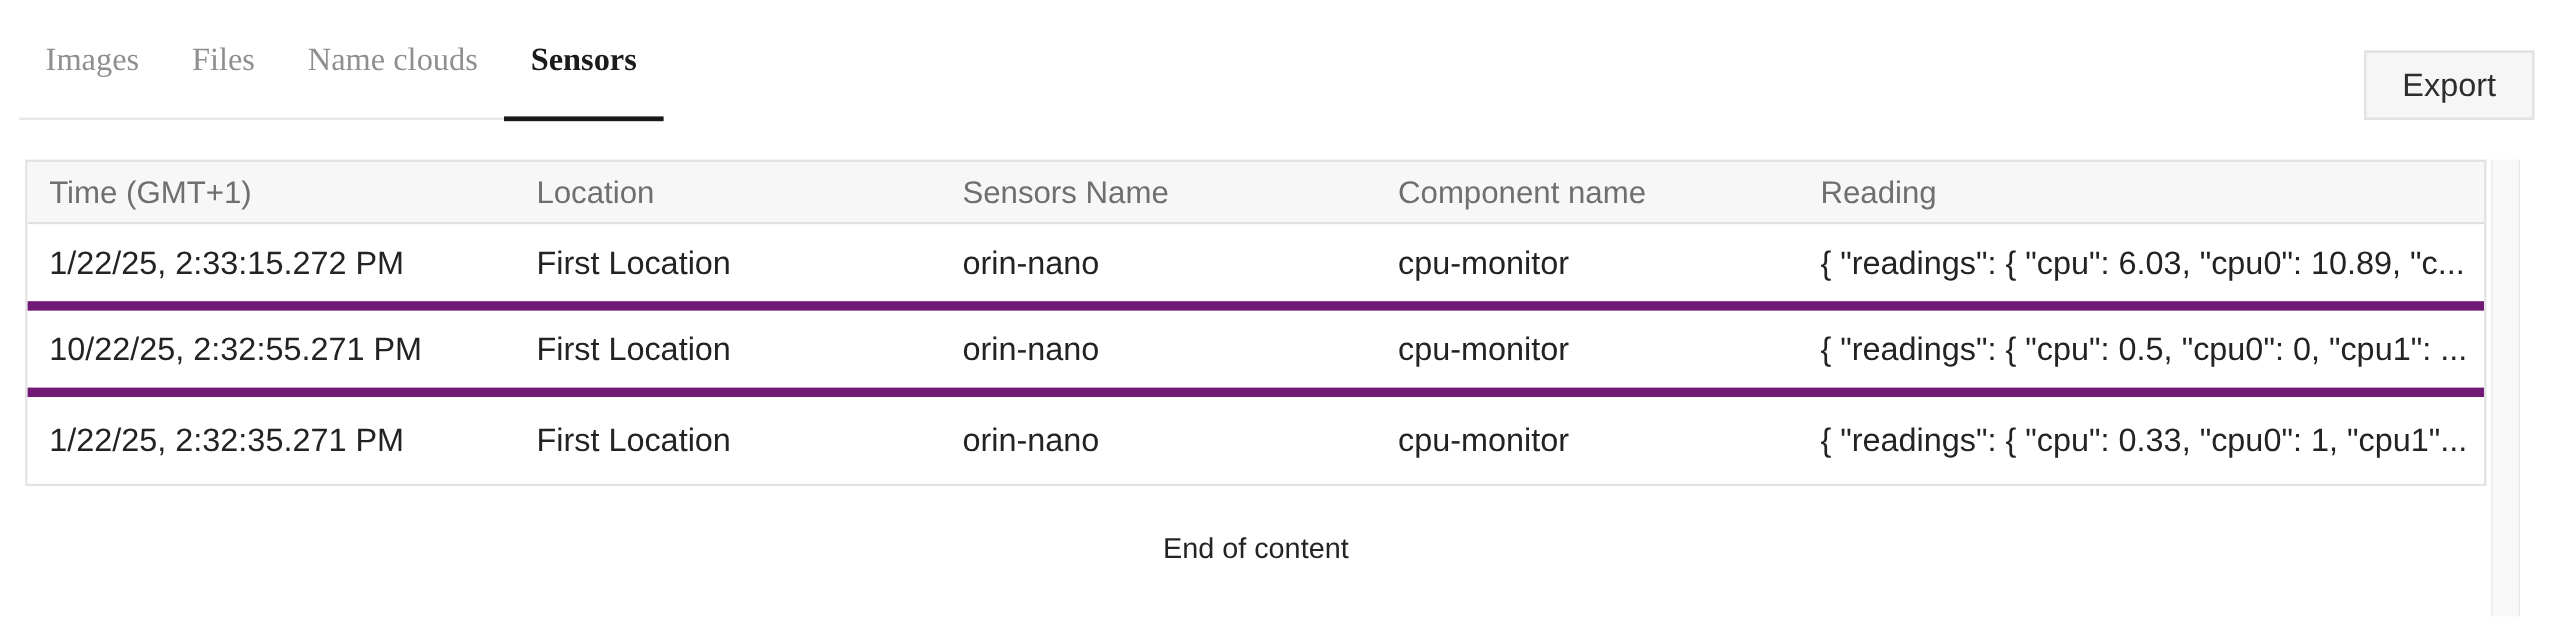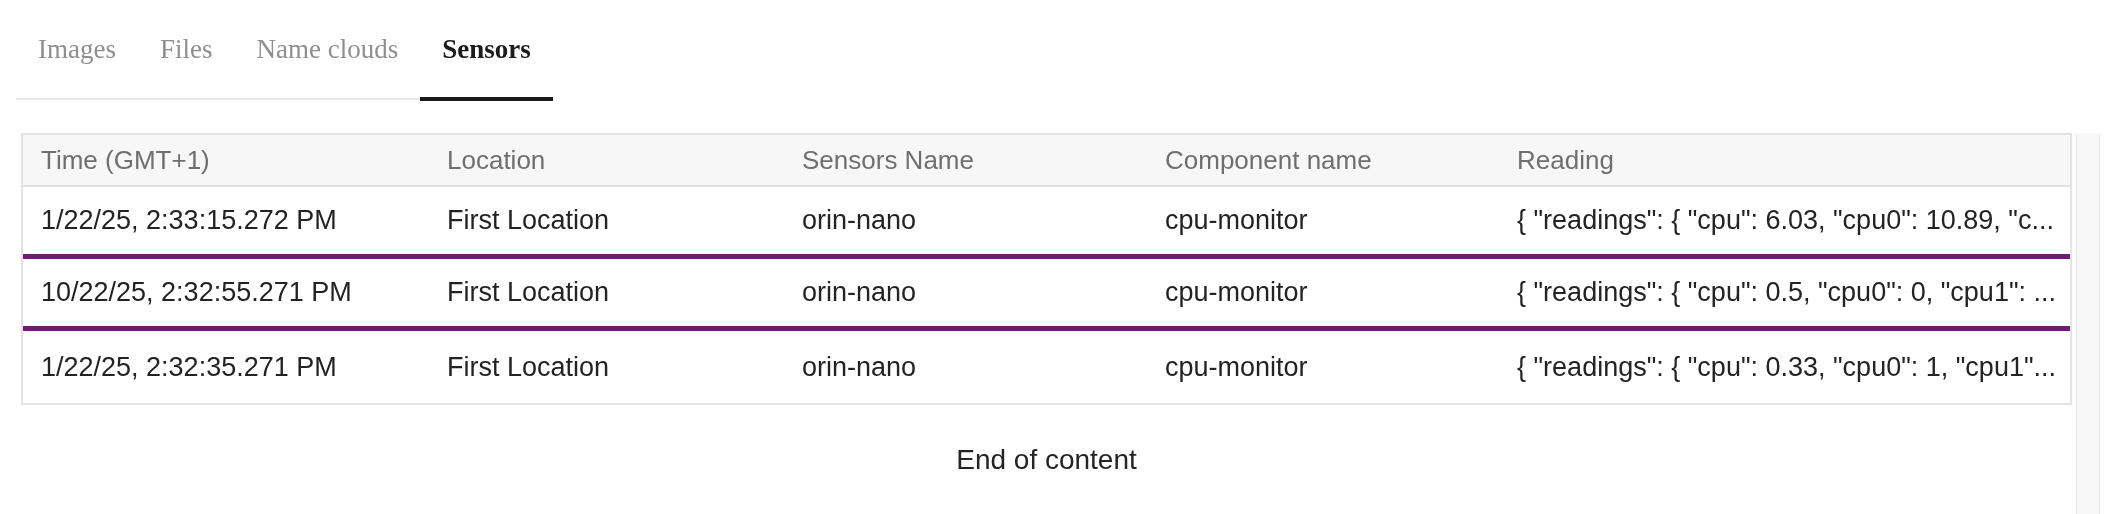--- a/index.html
+++ b/index.html
@@ -79,21 +79,21 @@
   .th {
     font-size: 26px;
     color: #6f6f6f;
     padding-left: 18px;
     white-space: nowrap;
     overflow: hidden;
   }
   .trow {
     height: 72px;
     background: #ffffff;
-    border-bottom: 5px solid #701a75;
+    border-bottom: 8px solid #701a75;
     cursor: pointer;
   }
   .trow:last-child { border-bottom: none; }
   .td {
     font-size: 27px;
     color: #232323;
     padding-left: 18px;
     white-space: nowrap;
     overflow: hidden;
   }
@@ -110,36 +110,37 @@
     border-right: 1px solid #e7e7e7;
   }
 
   
   .end-message {
     position: absolute;
     left: 21px;
     top: 444px;
     width: 2051px;
     text-align: center;
-    font-size: 28px;
+    font-size: 24px;
     color: #242424;
   }
 </style>
 </head>
 <body>
 
 <div class="page">
 
   <nav class="tabbar">
     <button class="tab">Images</button>
     <button class="tab">Files</button>
     <button class="tab">Name clouds</button>
     <button class="tab active">Sensors</button>
   </nav>
 
+  <button class="export-btn">Export</button>
 
   <div class="data-table">
 
     <div class="tgrid thead">
       <div class="th">Time (GMT+1)</div>
       <div class="th">Location</div>
       <div class="th">Sensors Name</div>
       <div class="th">Component name</div>
       <div class="th">Reading</div>
     </div>

